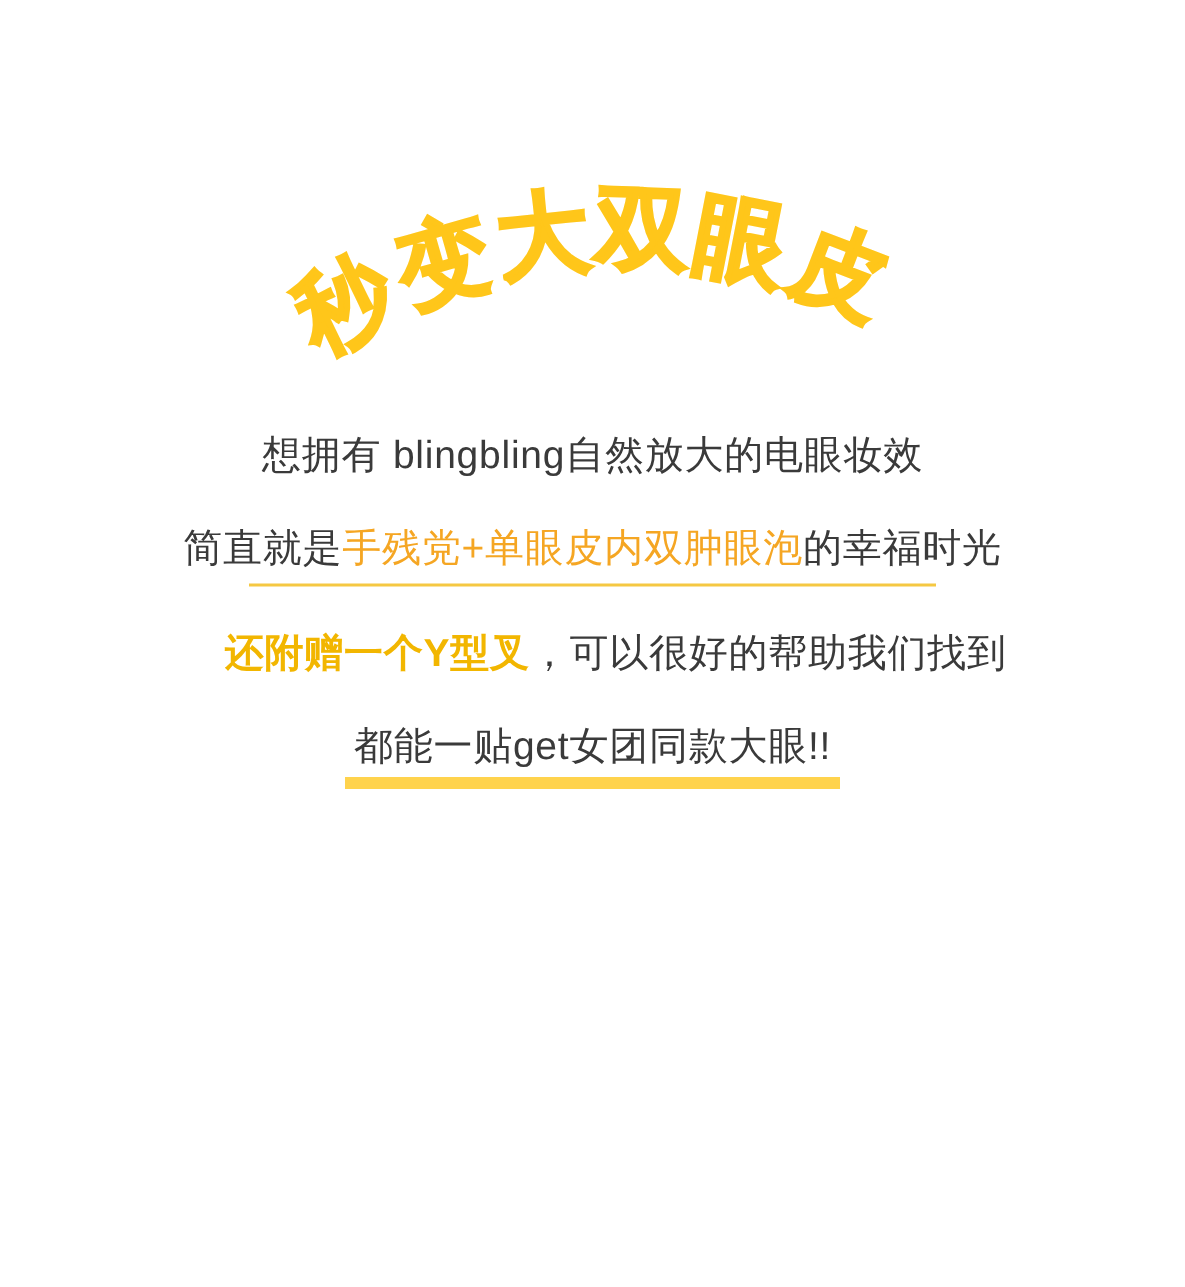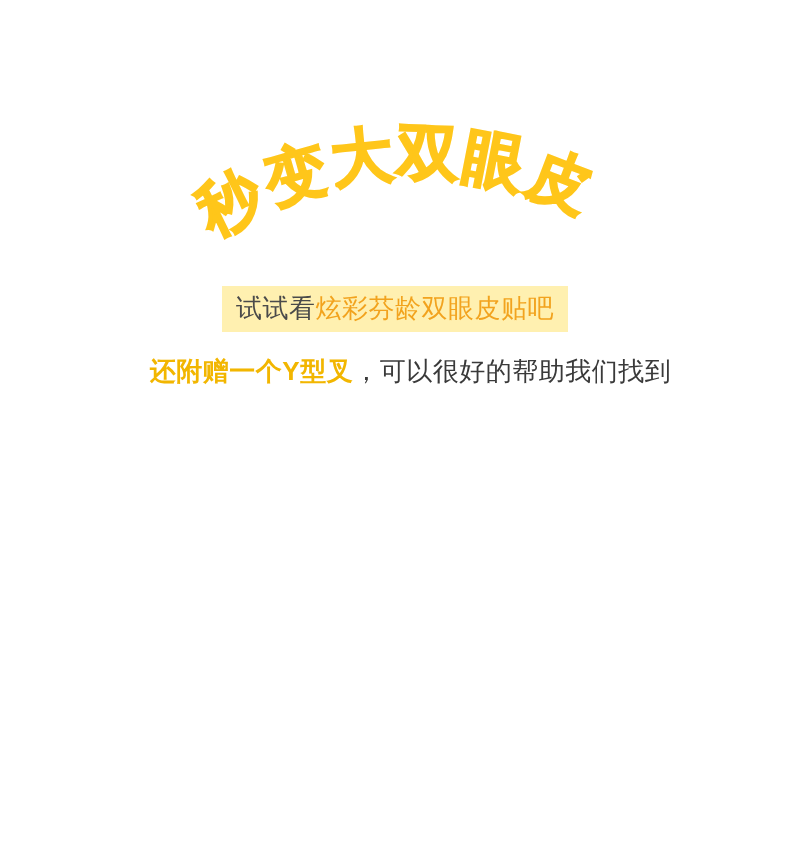--- a/index.html
+++ b/index.html
@@ -141,27 +141,31 @@
       <span class="c1">变</span>
       <span class="c2">大</span>
       <span class="c3">双</span>
       <span class="c4">眼</span>
       <span class="c5">皮</span>
     </div>
   </div>
 
   <div class="lines">
 
+    <p class="line line-1">想拥有 blingbling自然放大的电眼妆效</p>
 
-    <p class="line line-2">
-      <span class="marker"><span>试试看</span><span class="hl-orange">炫彩芬龄双眼皮贴吧</span></span>
+
+    <p class="line line-3">
+      <span class="underline-wrap"><span>简直就是</span><span class="hl-orange">手残党+单眼皮内双肿眼泡</span><span>的幸福时光</span></span>
     </p>
-
 
 
     <p class="line line-5">
       <span class="hl-yellow">还附赠一个Y型叉</span><span>，可以很好的帮助我们找到</span>
     </p>
 
 
+    <p class="line line-7">
+      <span class="barwrap"><span>都能一贴get女团同款大眼!!</span></span>
+    </p>
 
   </div>
 </div>
 
 </body></html>

